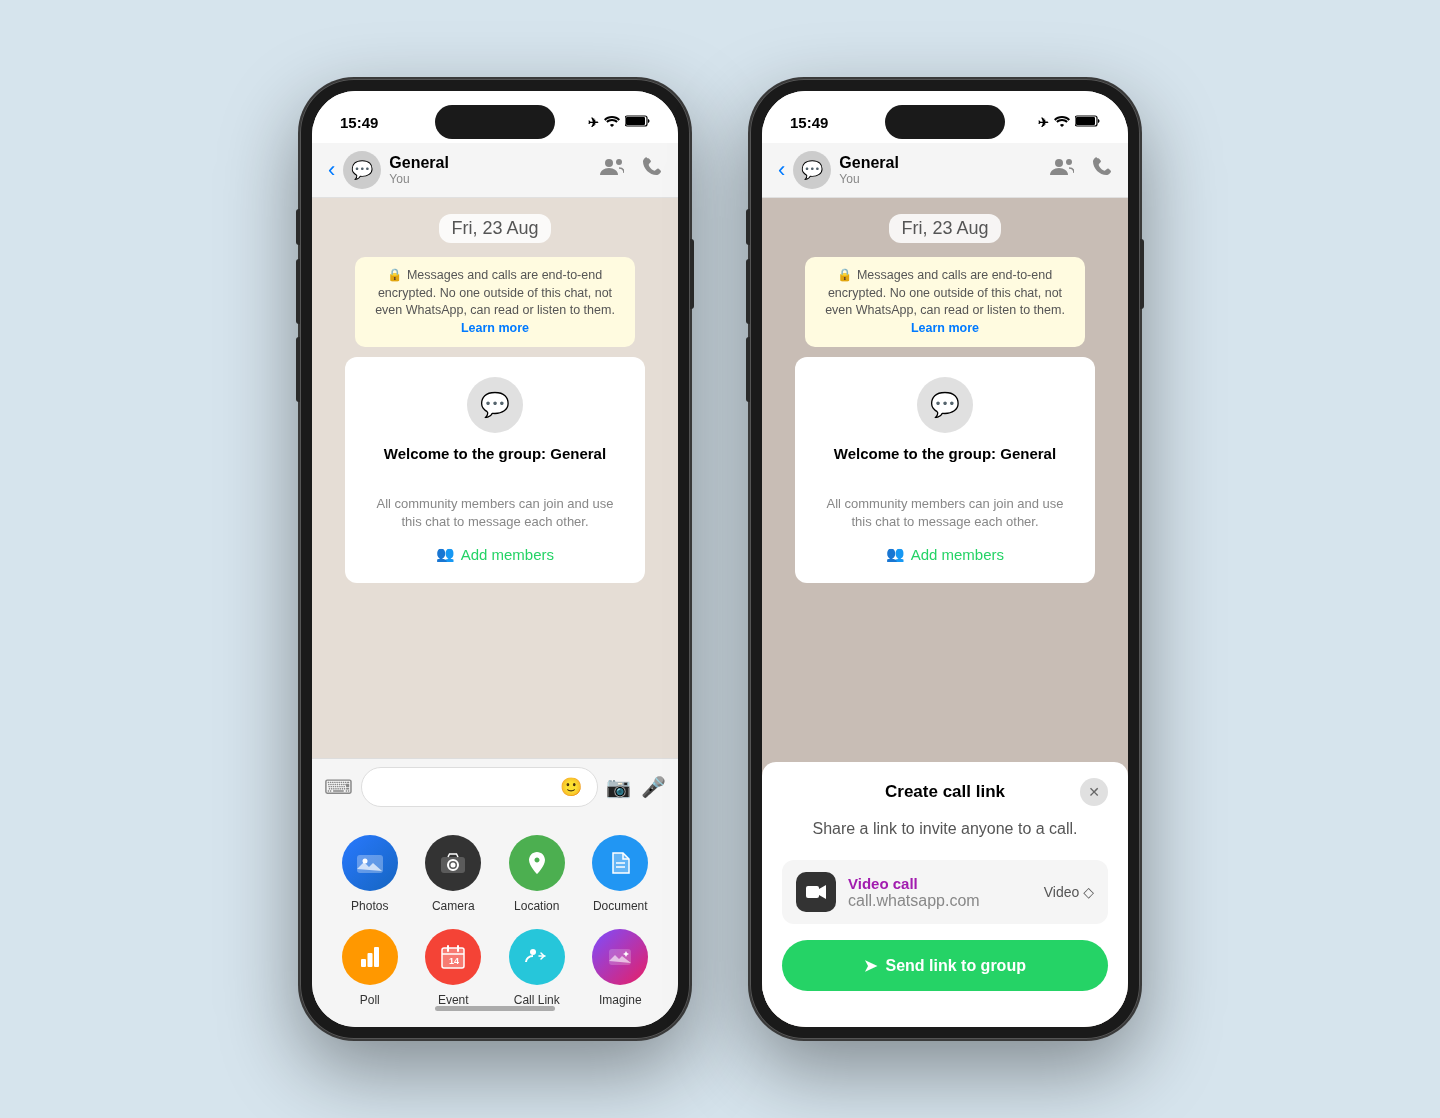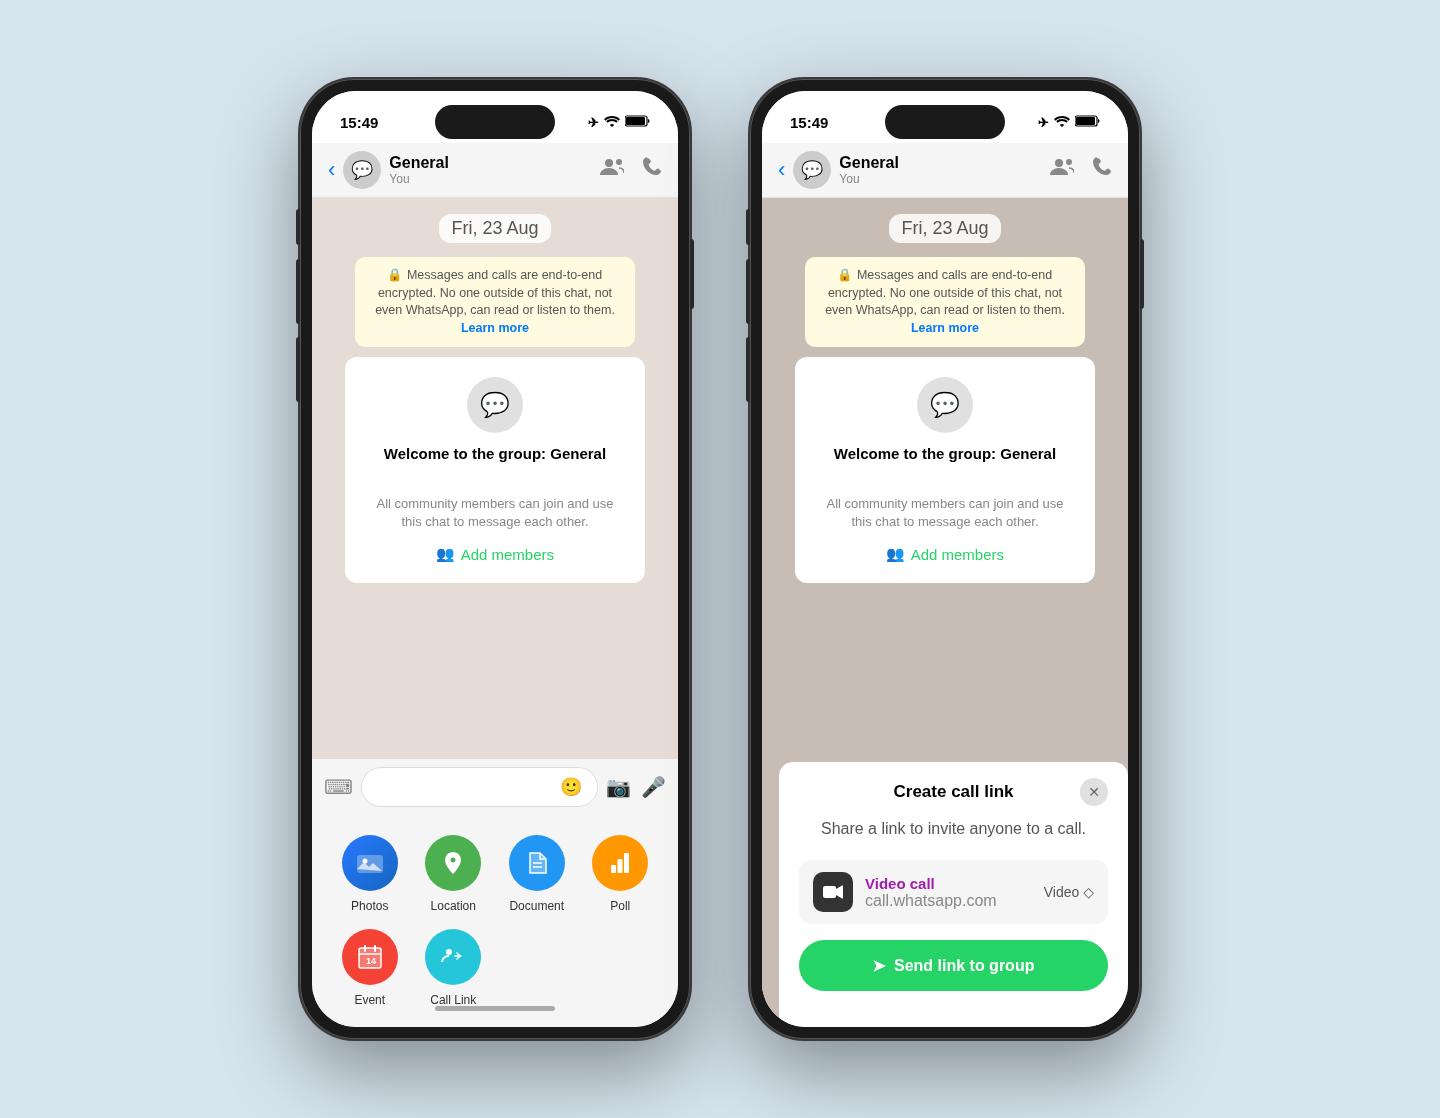--- a/index.html
+++ b/index.html
@@ -265,21 +265,21 @@
       transform: translateX(-50%);
       width: 120px;
       height: 5px;
       background: #000;
       border-radius: 3px;
       opacity: 0.3;
     }
 
     .modal-sheet {
       position: absolute;
-      bottom: 0; left: 17px; right: 0;
+      bottom: 0; left: 0; right: 0;
       background: #fff;
       border-radius: 14px 14px 0 0;
       z-index: 30;
       padding: 20px 20px 36px;
     }
 
     .modal-header {
       display: flex;
       align-items: center;
       justify-content: center;
@@ -443,20 +443,31 @@
         <div class="attach-icon-circle ic-photos">
           <svg width="28" height="24" viewBox="0 0 28 24">
               <rect x="1" y="4" width="26" height="18" rx="3" fill="rgba(255,255,255,0.3)"></rect>
               <circle cx="9" cy="10" r="2.5" fill="#fff"></circle>
               <path d="M1 18l7-7 5 5 4-4 9 8" fill="rgba(255,255,255,0.7)"></path>
             </svg>
         </div>
         <span class="attach-label">Photos</span>
       </div>
 
+      <div class="attach-item">
+        <div class="attach-icon-circle ic-camera">
+          <svg width="28" height="24" viewBox="0 0 28 24">
+              <rect x="2" y="6" width="24" height="16" rx="3" fill="rgba(255,255,255,0.2)"></rect>
+              <circle cx="14" cy="14" r="5" fill="none" stroke="#fff" stroke-width="2"></circle>
+              <circle cx="14" cy="14" r="2.5" fill="#fff"></circle>
+              <path d="M9 6l1.5-3h7L19 6" stroke="#fff" stroke-width="1.5" fill="none"></path>
+            </svg>
+        </div>
+        <span class="attach-label">Camera</span>
+      </div>
 
       <div class="attach-item">
         <div class="attach-icon-circle ic-location">
           <svg width="28" height="28" viewBox="0 0 28 28">
               <path d="M14 3C9.6 3 6 6.6 6 11c0 6 8 14 8 14s8-8 8-14c0-4.4-3.6-8-8-8zm0 10.5c-1.4 0-2.5-1.1-2.5-2.5s1.1-2.5 2.5-2.5 2.5 1.1 2.5 2.5-1.1 2.5-2.5 2.5z" fill="#fff"></path>
             </svg>
         </div>
         <span class="attach-label">Location</span>
       </div>
 
@@ -502,20 +513,30 @@
           <svg width="28" height="28" viewBox="0 0 28 28">
               <circle cx="10" cy="9" r="3" fill="#fff"></circle>
               <path d="M3 19c0-3.5 3.1-6 7-6" stroke="#fff" stroke-width="2" fill="none"></path>
               <path d="M18 10l3 3-3 3" stroke="#fff" stroke-width="1.5" fill="none" stroke-linecap="round"></path>
               <path d="M16 13h6" stroke="#fff" stroke-width="1.5" stroke-linecap="round"></path>
             </svg>
         </div>
         <span class="attach-label">Call Link</span>
       </div>
 
+      <div class="attach-item">
+        <div class="attach-icon-circle ic-imagine">
+          <svg width="28" height="28" viewBox="0 0 28 28">
+              <rect x="3" y="6" width="22" height="16" rx="3" fill="rgba(255,255,255,0.2)"></rect>
+              <path d="M3 18l6-6 4 4 3-3 9 7" fill="rgba(255,255,255,0.6)"></path>
+              <path d="M20 8l1 2 2 1-2 1-1 2-1-2-2-1 2-1z" fill="#fff"></path>
+            </svg>
+        </div>
+        <span class="attach-label">Imagine</span>
+      </div>
     </div>
 
     <div class="home-indicator"></div>
   </div>
 </div>
 
 <div class="phone-wrapper">
   <div class="phone-frame">
     <div class="phone-side-btn-right"></div>
     <div class="phone-side-btn-left1"></div>

